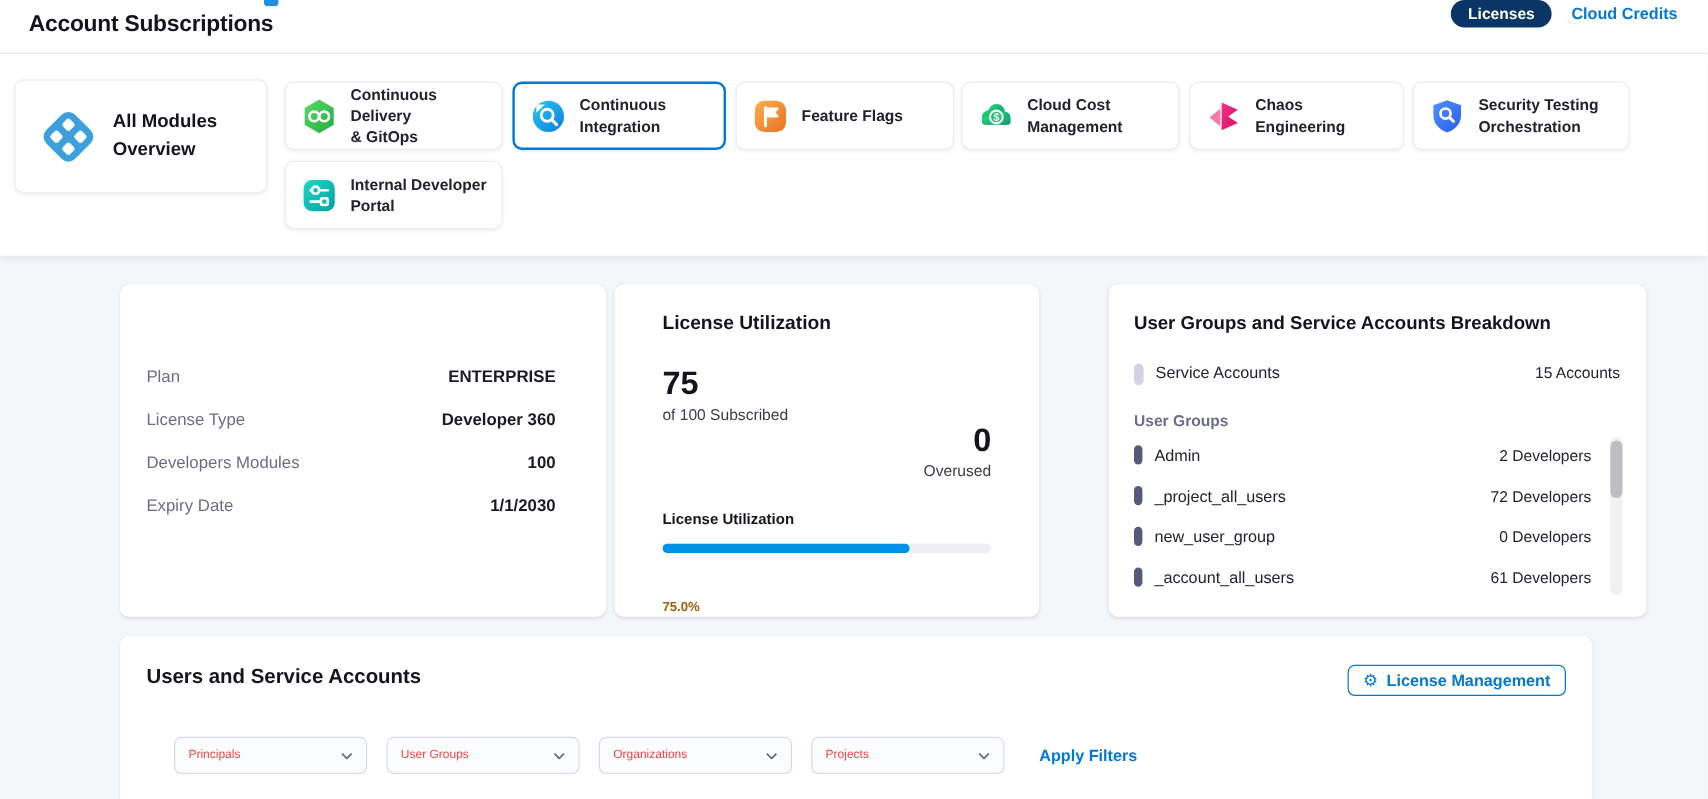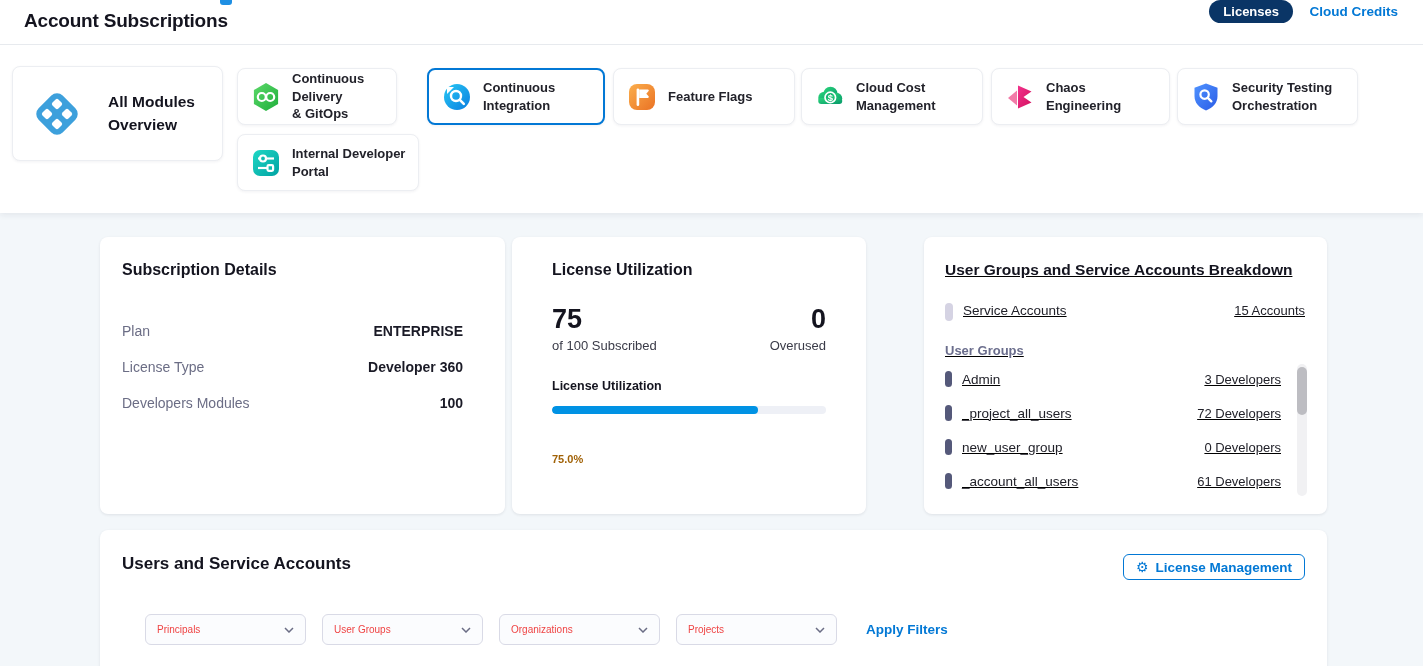--- a/index.html
+++ b/index.html
@@ -25,54 +25,54 @@
   .tile { position:absolute; background:#fff; border:1px solid #ECEEF2;
     border-radius:8px; box-shadow:0 1px 3px rgba(40,41,61,0.06);
     display:flex; align-items:center; gap:10px; padding:0 12px; cursor:pointer; }
   .tile.selected { border:2px solid #0278D5; }
   .tile-icon { flex:0 0 auto; width:32px; height:32px; }
   .tile-label { font-size:13px; line-height:1.35; font-weight:600; color:#22222A;
     white-space:pre-line; }
   .overview-tile { position:absolute; left:12px; top:21px; width:211px; height:95px;
     background:#fff; border:1px solid #ECEEF2; border-radius:8px;
     box-shadow:0 1px 3px rgba(40,41,61,0.06); display:flex; align-items:center;
-    gap:27px; padding:0 0 0 20px; cursor:pointer; }
+    gap:13px; padding:0 0 0 20px; cursor:pointer; }
   .overview-label { font-size:15.5px; font-weight:700; color:#14141F;
     line-height:1.45; white-space:pre-line; }
 
   
   .content { position:absolute; left:0; top:213px; width:1423px; height:453px;
     background:#F3F7FA; }
   .card { position:absolute; background:#fff; border-radius:8px;
     box-shadow:0 1px 3px rgba(40,41,61,0.10); }
   .card-title { font-size:16px; font-weight:700; color:#14141F; }
 
   
   .card-sub { left:100px; top:24px; width:405px; height:277px; padding:24px 22px; }
   .kv-rows { margin-top:24px; }
   .kv-row { display:flex; justify-content:space-between; align-items:flex-end;
     height:36px; padding-right:20px; }
   .kv-label { font-size:14px; color:#6B6D85; }
   .kv-value { font-size:14px; font-weight:600; color:#1A1A26; }
 
   
   .card-util { left:512px; top:24px; width:354px; height:277px; padding:24px 40px; }
-  .util-stats { display:flex; justify-content:space-between; margin-top:26px; }
+  .util-stats { display:flex; justify-content:space-between; margin-top:26px;flex-direction:column; }
   .stat-num { font-size:27px; font-weight:700; color:#14141F; line-height:1.1; }
   .stat-cap { font-size:13px; color:#3A3B48; margin-top:3px; }
   .stat-right { text-align:right; }
   .bar-label { margin-top:26px; font-size:12.5px; font-weight:700; color:#14141F; }
   .bar-track { margin-top:13px; width:100%; height:8px; border-radius:4px;
     background:#EEF0F6; overflow:hidden; }
   .bar-fill { height:100%; border-radius:4px; background:#0092E4; width:0; }
   .bar-percent { margin-top:39px; font-size:11px; font-weight:700; color:#a16207; }
 
   
-  .card-break { left:924px; top:24px; width:403px; height:277px;
-    padding:24px 20px 34px 21px;text-decoration:underline; }
+  .card-break { left:924px; top:24px; width:448px; height:277px;
+    padding:24px 20px 34px 21px; }
   .sa-row { display:flex; margin-top:24px; padding-right:2px; }
   .marker { width:8px; height:18px; border-radius:4px; flex:0 0 auto; }
   .marker.light { background:#D5D3E3; }
   .marker.dark { background:#55597A; width:7px; height:16px; border-radius:3.5px; }
   .sa-name { margin-left:10px; font-size:13.5px; color:#22222A; }
   .row-spacer { flex:1; }
   .sa-value { font-size:13px; color:#22222A; }
   .groups-header { margin-top:22px; font-size:13px; font-weight:700; color:#6A6D8C; }
   .groups-list { position:relative; margin-top:4px; padding-right:26px; }
   .group-row { display:flex; align-items:center; height:34px; }
@@ -117,21 +117,21 @@
       <rect x="7" y="7" width="34" height="34" rx="8" fill="#3DA0DC" transform="rotate(45 24 24)"></rect>
       <rect x="19.8" y="9.8" width="8.4" height="8.4" rx="2" fill="#fff" transform="rotate(45 24 14)"></rect>
       <rect x="9.8" y="19.8" width="8.4" height="8.4" rx="2" fill="#fff" transform="rotate(45 14 24)"></rect>
       <rect x="29.8" y="19.8" width="8.4" height="8.4" rx="2" fill="#fff" transform="rotate(45 34 24)"></rect>
       <rect x="19.8" y="29.8" width="8.4" height="8.4" rx="2" fill="#fff" transform="rotate(45 24 34)"></rect>
     </svg>
     <div class="overview-label">All Modules
 Overview</div>
   </div>
 
-  <div class="tile" style="left:237px;top:23px;width:160px;height:57px">
+  <div class="tile" style="left:237px;top:23px;width:182px;height:57px">
     <svg class="tile-icon" viewBox="0 0 32 32">
       <defs>
           <linearGradient id="gcd" x1="0" y1="0" x2="1" y2="1">
         <stop offset="0" stop-color="#5CD96A"></stop>
             <stop offset="1" stop-color="#1FAE3B"></stop>
           </linearGradient>
         </defs>
       <path d="M16 2 L28.1 9 V23 L16 30 L3.9 23 V9 Z" fill="url(#gcd)"></path>
       <circle cx="11.8" cy="16" r="4" fill="none" stroke="#fff" stroke-width="2.2"></circle>
       <circle cx="20.2" cy="16" r="4" fill="none" stroke="#fff" stroke-width="2.2"></circle>
@@ -238,33 +238,36 @@
       <line x1="17.8" y1="16.8" x2="21.3" y2="20.3" stroke="#fff" stroke-width="2.4" stroke-linecap="round"></line>
     </svg>
     <div class="tile-label">Security Testing
 Orchestration</div>
   </div>
 </div>
 
 <div class="content">
 
   <div class="card card-sub">
-    <div class="card-title">Subscription Details</div>
     <div class="kv-rows">
       <div class="kv-row">
         <span class="kv-label">Plan</span>
         <span class="kv-value">ENTERPRISE</span>
       </div>
       <div class="kv-row">
         <span class="kv-label">License Type</span>
         <span class="kv-value">Developer 360</span>
       </div>
       <div class="kv-row">
         <span class="kv-label">Developers Modules</span>
         <span class="kv-value">100</span>
+      </div>
+      <div class="kv-row">
+        <span class="kv-label">Expiry Date</span>
+        <span class="kv-value">1/1/2030</span>
       </div>
     </div>
   </div>
 
   <div class="card card-util">
     <div class="card-title">License Utilization</div>
     <div class="util-stats">
       <div>
         <div class="stat-num">75</div>
         <div class="stat-cap">of 100 Subscribed</div>
@@ -288,21 +291,21 @@
       <span class="sa-name">Service Accounts</span>
       <span class="row-spacer"></span>
       <span class="sa-value">15 Accounts</span>
     </div>
     <div class="groups-header">User Groups</div>
     <div class="groups-list">
       <div class="group-row">
         <span class="marker dark"></span>
         <span class="group-name">Admin</span>
         <span class="row-spacer"></span>
-        <span class="group-value">3 Developers</span>
+        <span class="group-value">2 Developers</span>
       </div>
       <div class="group-row">
         <span class="marker dark"></span>
         <span class="group-name">_project_all_users</span>
         <span class="row-spacer"></span>
         <span class="group-value">72 Developers</span>
       </div>
       <div class="group-row">
         <span class="marker dark"></span>
         <span class="group-name">new_user_group</span>

